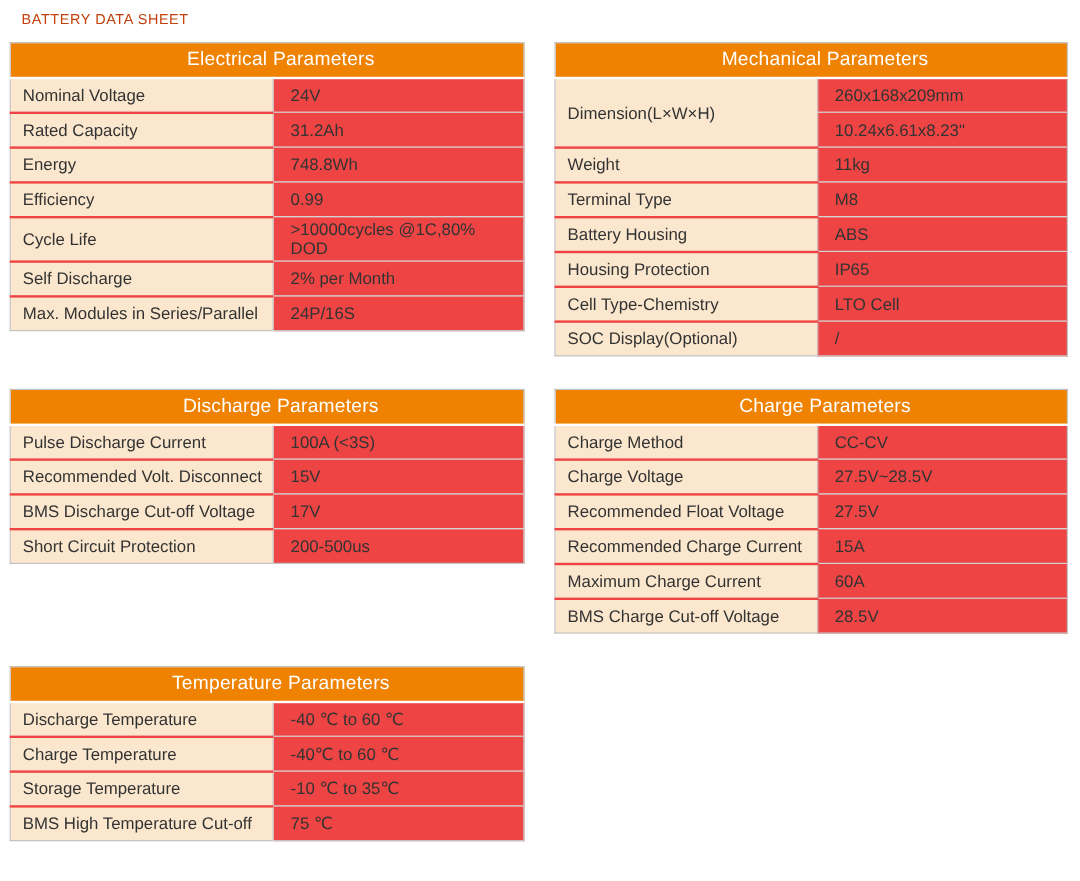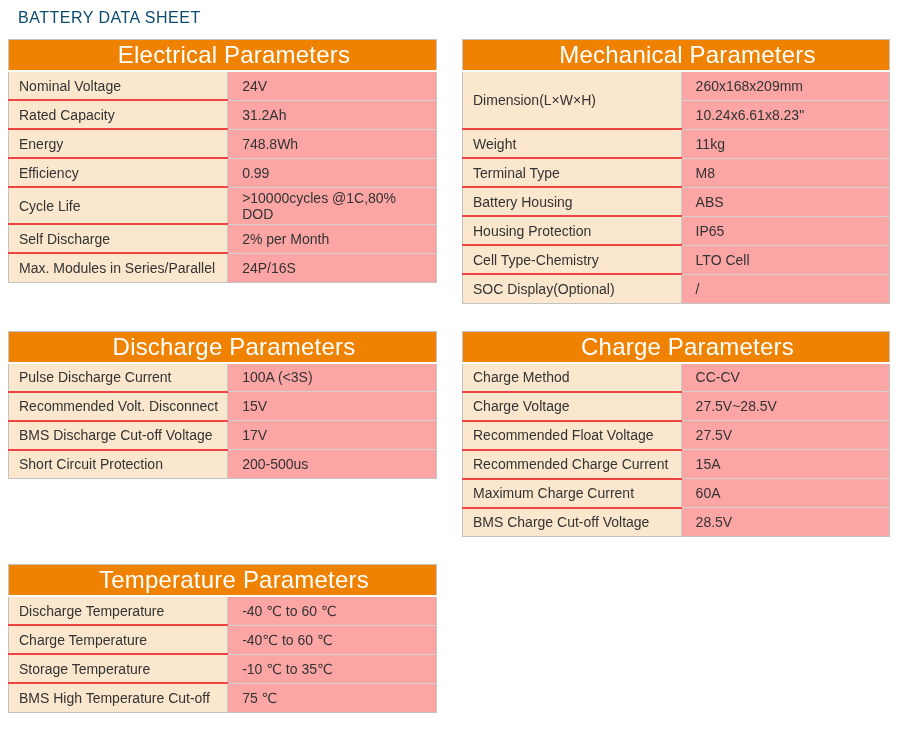--- a/index.html
+++ b/index.html
@@ -5,22 +5,22 @@
   * { box-sizing: border-box; }
   html, body {
     margin: 0; padding: 0;
     width: 900px; height: 734px;
     background: #ffffff;
     font-family: "Liberation Sans", "DejaVu Sans", sans-serif;
   }
   .page-title {
     margin: 0;
     padding: 9px 0 12px 18px;
-    color: #0c4a6e;
-    font-size: 16px;
+    color: #c2410c;
+    font-size: 12px;
     font-weight: 400;
     letter-spacing: 0.5px;
   }
   .grid {
     display: grid;
     grid-template-columns: 429px 428px;
     column-gap: 25px;
     row-gap: 27px;
     margin-left: 8px;
     align-items: start;
@@ -29,41 +29,41 @@
     width: 100%;
     border-collapse: collapse;
     table-layout: fixed;
     border: 1px solid #c3c3c3;
   }
   .ptable col.c-lbl { width: 51.2%; }
   .ptable th.hdr {
     background: #EF8200;
     color: #ffffff;
     font-weight: 400;
-    font-size: 24px;
+    font-size: 16px;
     height: 29px;
     text-align: center;
     vertical-align: middle;
     border-bottom: 2px solid #ffffff;
     letter-spacing: 0.2px;
     padding-left: 24px;
   }
   .ptable td {
     height: 29px;
     font-size: 14px;
     color: #333333;
     vertical-align: middle;
   }
   .ptable td.lbl {
     background: #FAE7CD;
     padding: 2px 6px 2px 10px;
     border-bottom: 2px solid #ef4444;
   }
   .ptable td.val {
-    background: #fca5a5;
+    background: #ef4444;
     padding: 2px 6px 2px 14px;
     border-left: 1px solid #c8c8c8;
     border-bottom: 1px solid #d2d2d2;
   }
   .ptable tbody tr:last-child td { border-bottom: none; }
 </style>
 </head>
 <body>
 
 <h1 class="page-title">BATTERY DATA SHEET</h1>

